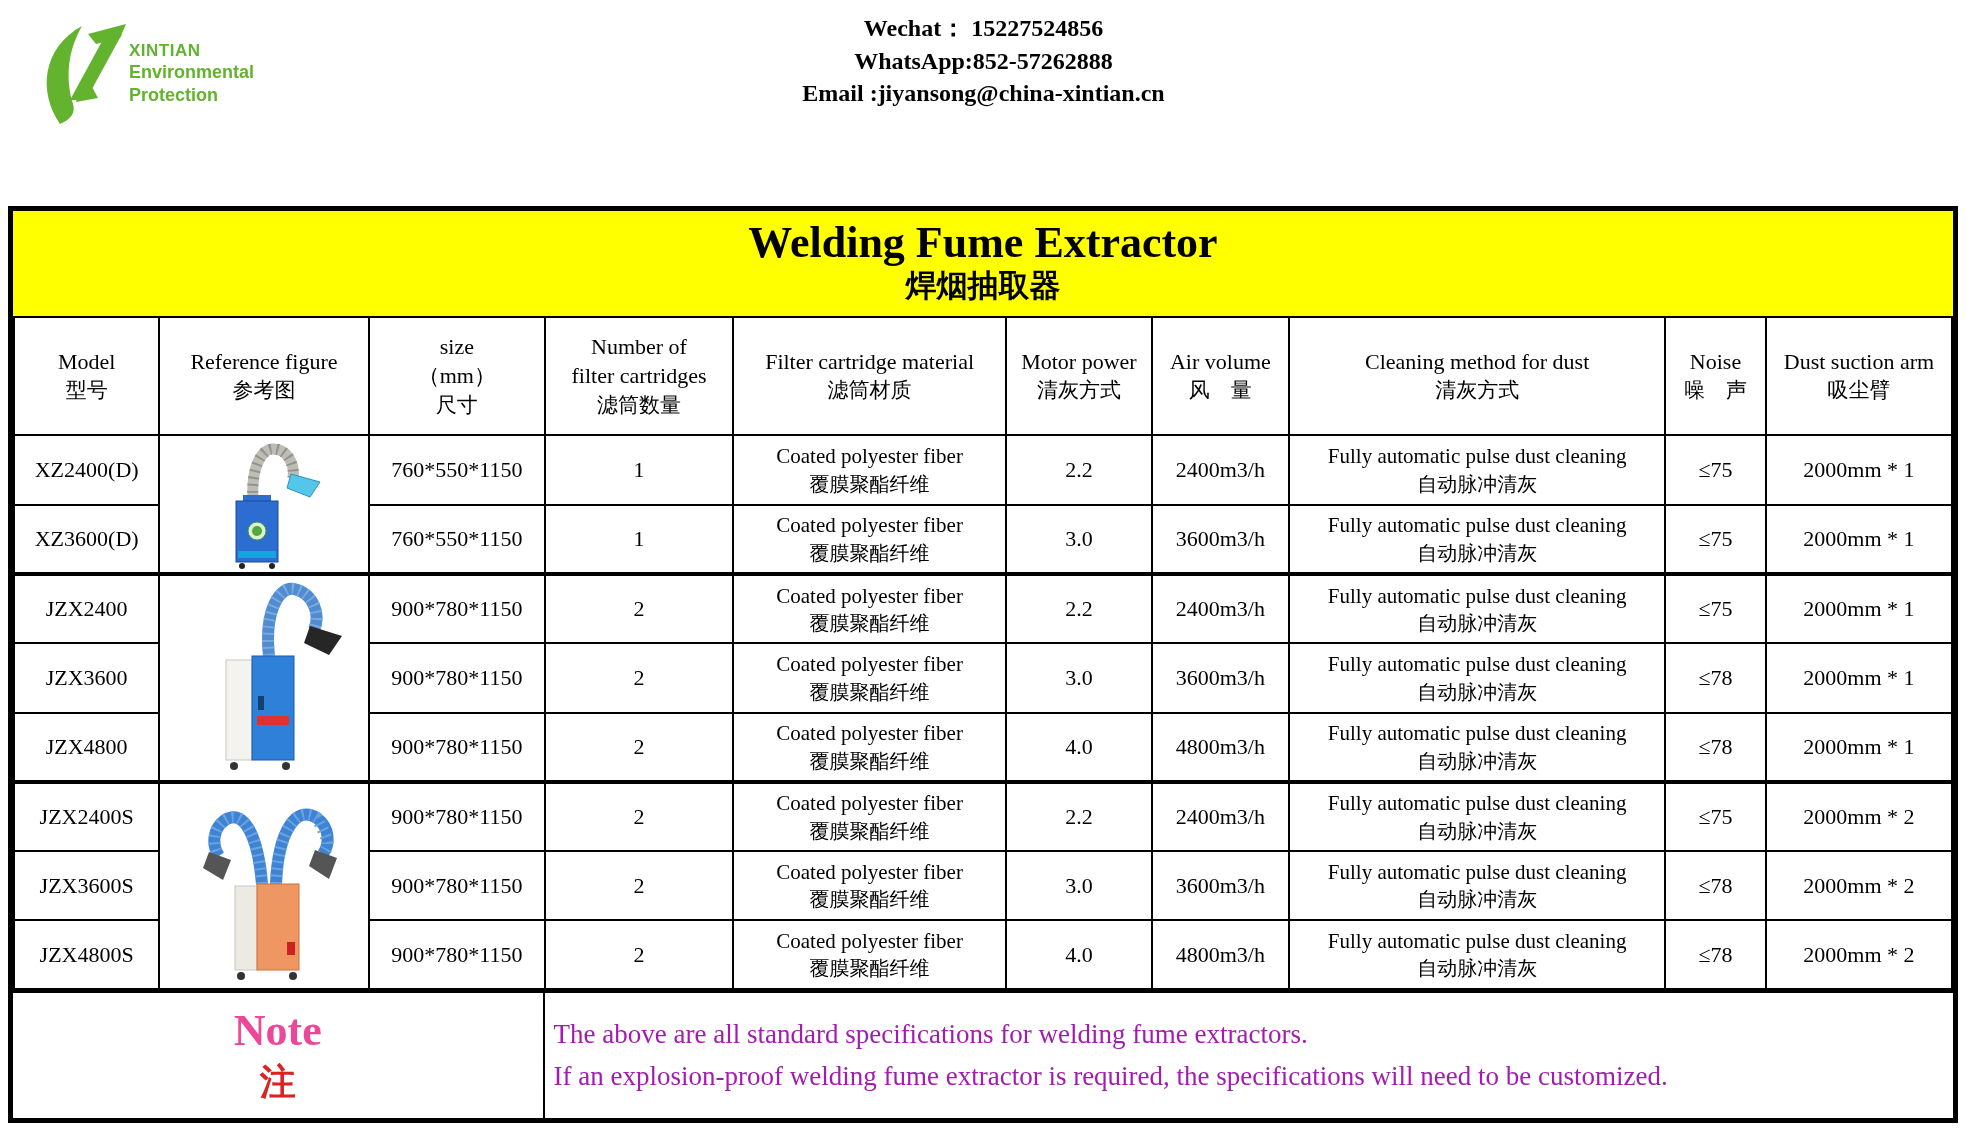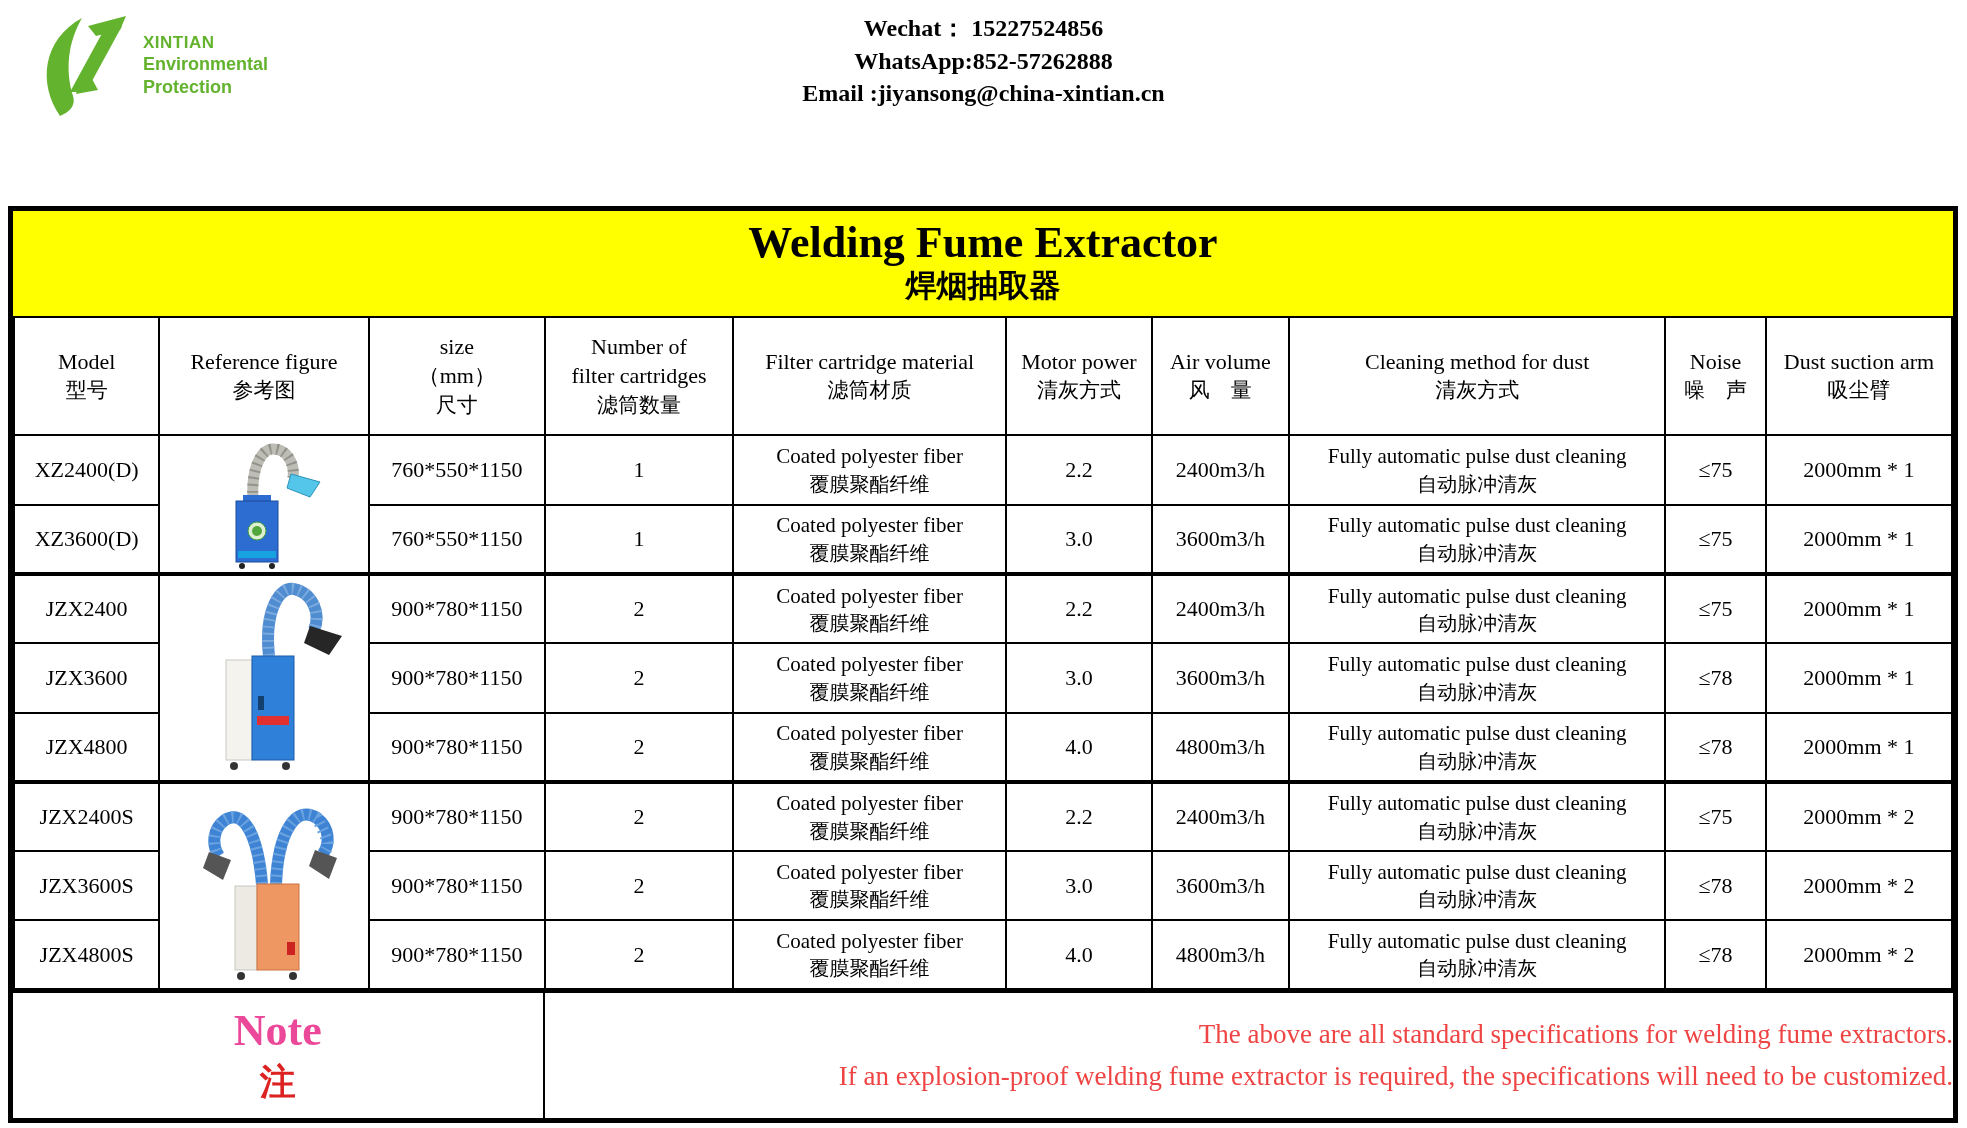--- a/index.html
+++ b/index.html
@@ -2,21 +2,21 @@
 <html><head>
 <meta charset="utf-8">
 <style>
   * { margin:0; padding:0; box-sizing:border-box; }
   body { width:1967px; height:1128px; background:#ffffff;
          font-family:"Liberation Serif","DejaVu Serif",serif; color:#000; overflow:hidden; }
   .page { position:relative; width:1967px; height:1128px; background:#fff; }
 
   
   .top-header { position:relative; height:190px; }
-  .logo { position:absolute; left:22px; top:4px; display:flex; align-items:flex-start; gap:16px; }
+  .logo { position:absolute; left:22px; top:12px; display:flex; align-items:flex-start; gap:2px; }
   .logo-text { margin-top:28px; font-family:"Liberation Sans","DejaVu Sans",sans-serif; color:#63b32f; line-height:1.25; }
   .logo-brand { font-size:17px; font-weight:bold; letter-spacing:.5px; }
   .logo-sub { font-size:18px; font-weight:bold; }
   .company-block { position:absolute; left:0; right:0; top:12px; text-align:center; font-weight:bold; }
   .company-line1 { font-size:27px; line-height:1.22; }
   .company-line  { font-size:24px; line-height:1.36; }
 
   
   .sheet { position:absolute; left:8px; right:9px; top:190px; bottom:5px;
            border:5px solid #000; display:flex; flex-direction:column; background:#fff;margin-top:16px; }
@@ -39,21 +39,21 @@
   td.fig-cell { padding:0; }
   td.fig-cell svg { display:block; margin:0 auto; }
 
   
   .note-area { flex:1; display:flex; border-top:3px solid #000; }
   .note-left { width:27.4%; border-right:2px solid #000; display:flex; flex-direction:column;
                align-items:center; justify-content:center; gap:2px; }
   .note-label-en { color:#ec4899; font-size:44px; font-weight:bold; }
   .note-label-zh { color:#dd2222; font-size:36px; font-weight:bold; }
   .note-right { flex:1; display:flex; flex-direction:column; justify-content:center; padding-left:9px; }
-  .note-line { color:#ef4444; font-size:27px; line-height:1.55; text-align:right; }
+  .note-line { color:#a21caf; font-size:27px; line-height:1.55; text-align:left; }
 </style>
 </head>
 <body>
 
 <div class="page">
 
   <div class="top-header">
     <div class="logo">
       <span>
         <svg width="105" height="120" viewBox="0 0 105 120">

